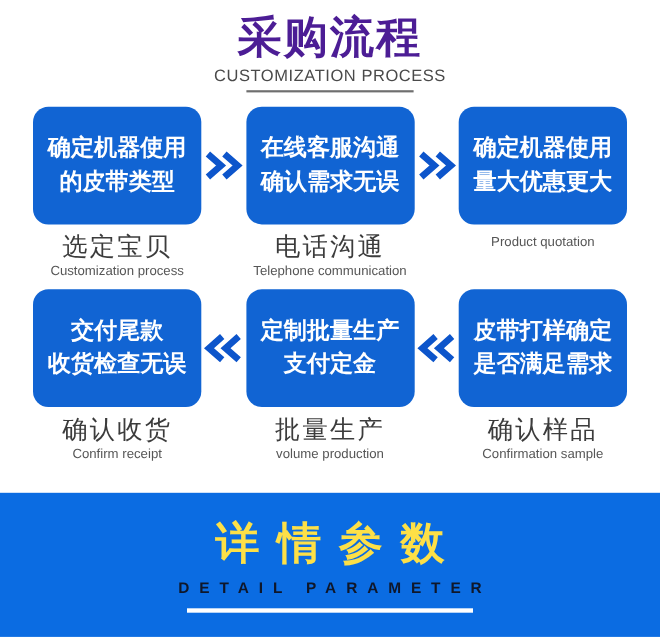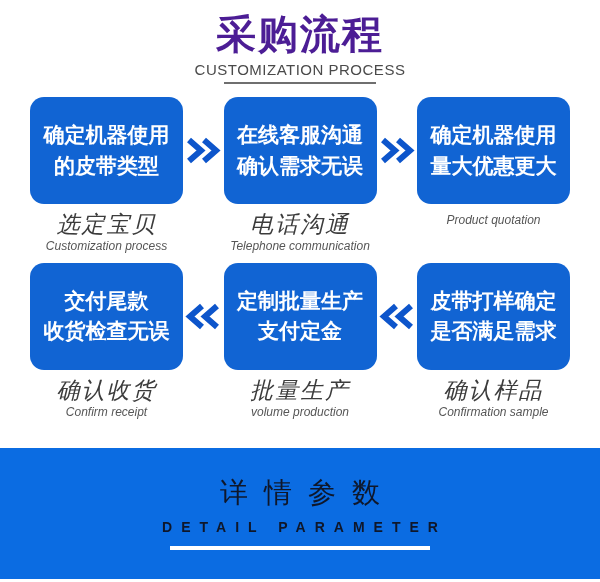--- a/index.html
+++ b/index.html
@@ -57,21 +57,21 @@
     display: flex;
     flex-direction: column;
     justify-content: center;
     align-items: center;
     color: #ffffff;
     font-size: 21px;
     font-weight: 700;
     line-height: 1.45;
     text-align: center;
   }
-  .step-caption { margin-top: 7px; text-align: center; font-style: italic; }
+  .step-caption { margin-top: 7px; text-align: center; }
   .caption-cn {
     font-size: 23px;
     color: #3c3c3c;
     font-weight: 400;
     letter-spacing: 2px;
     line-height: 1.15;
   }
   .caption-en {
     font-size: 12px;
     color: #565656;
@@ -93,23 +93,23 @@
     top: 448px;
     width: 600px;
     height: 131px;
     background: #0b6ce2;
     display: flex;
     flex-direction: column;
     justify-content: center;
     align-items: center;
   }
   .banner-title {
-    color: #0f172a;
-    font-size: 28px;
-    font-weight: 400;
+    color: #fde047;
+    font-size: 40px;
+    font-weight: 700;
     letter-spacing: 16px;
     text-indent: 16px;
     line-height: 1.15;
   }
   .banner-subtitle {
     color: #0f172a;
     font-size: 14px;
     font-weight: 700;
     letter-spacing: 9px;
     text-indent: 9px;

